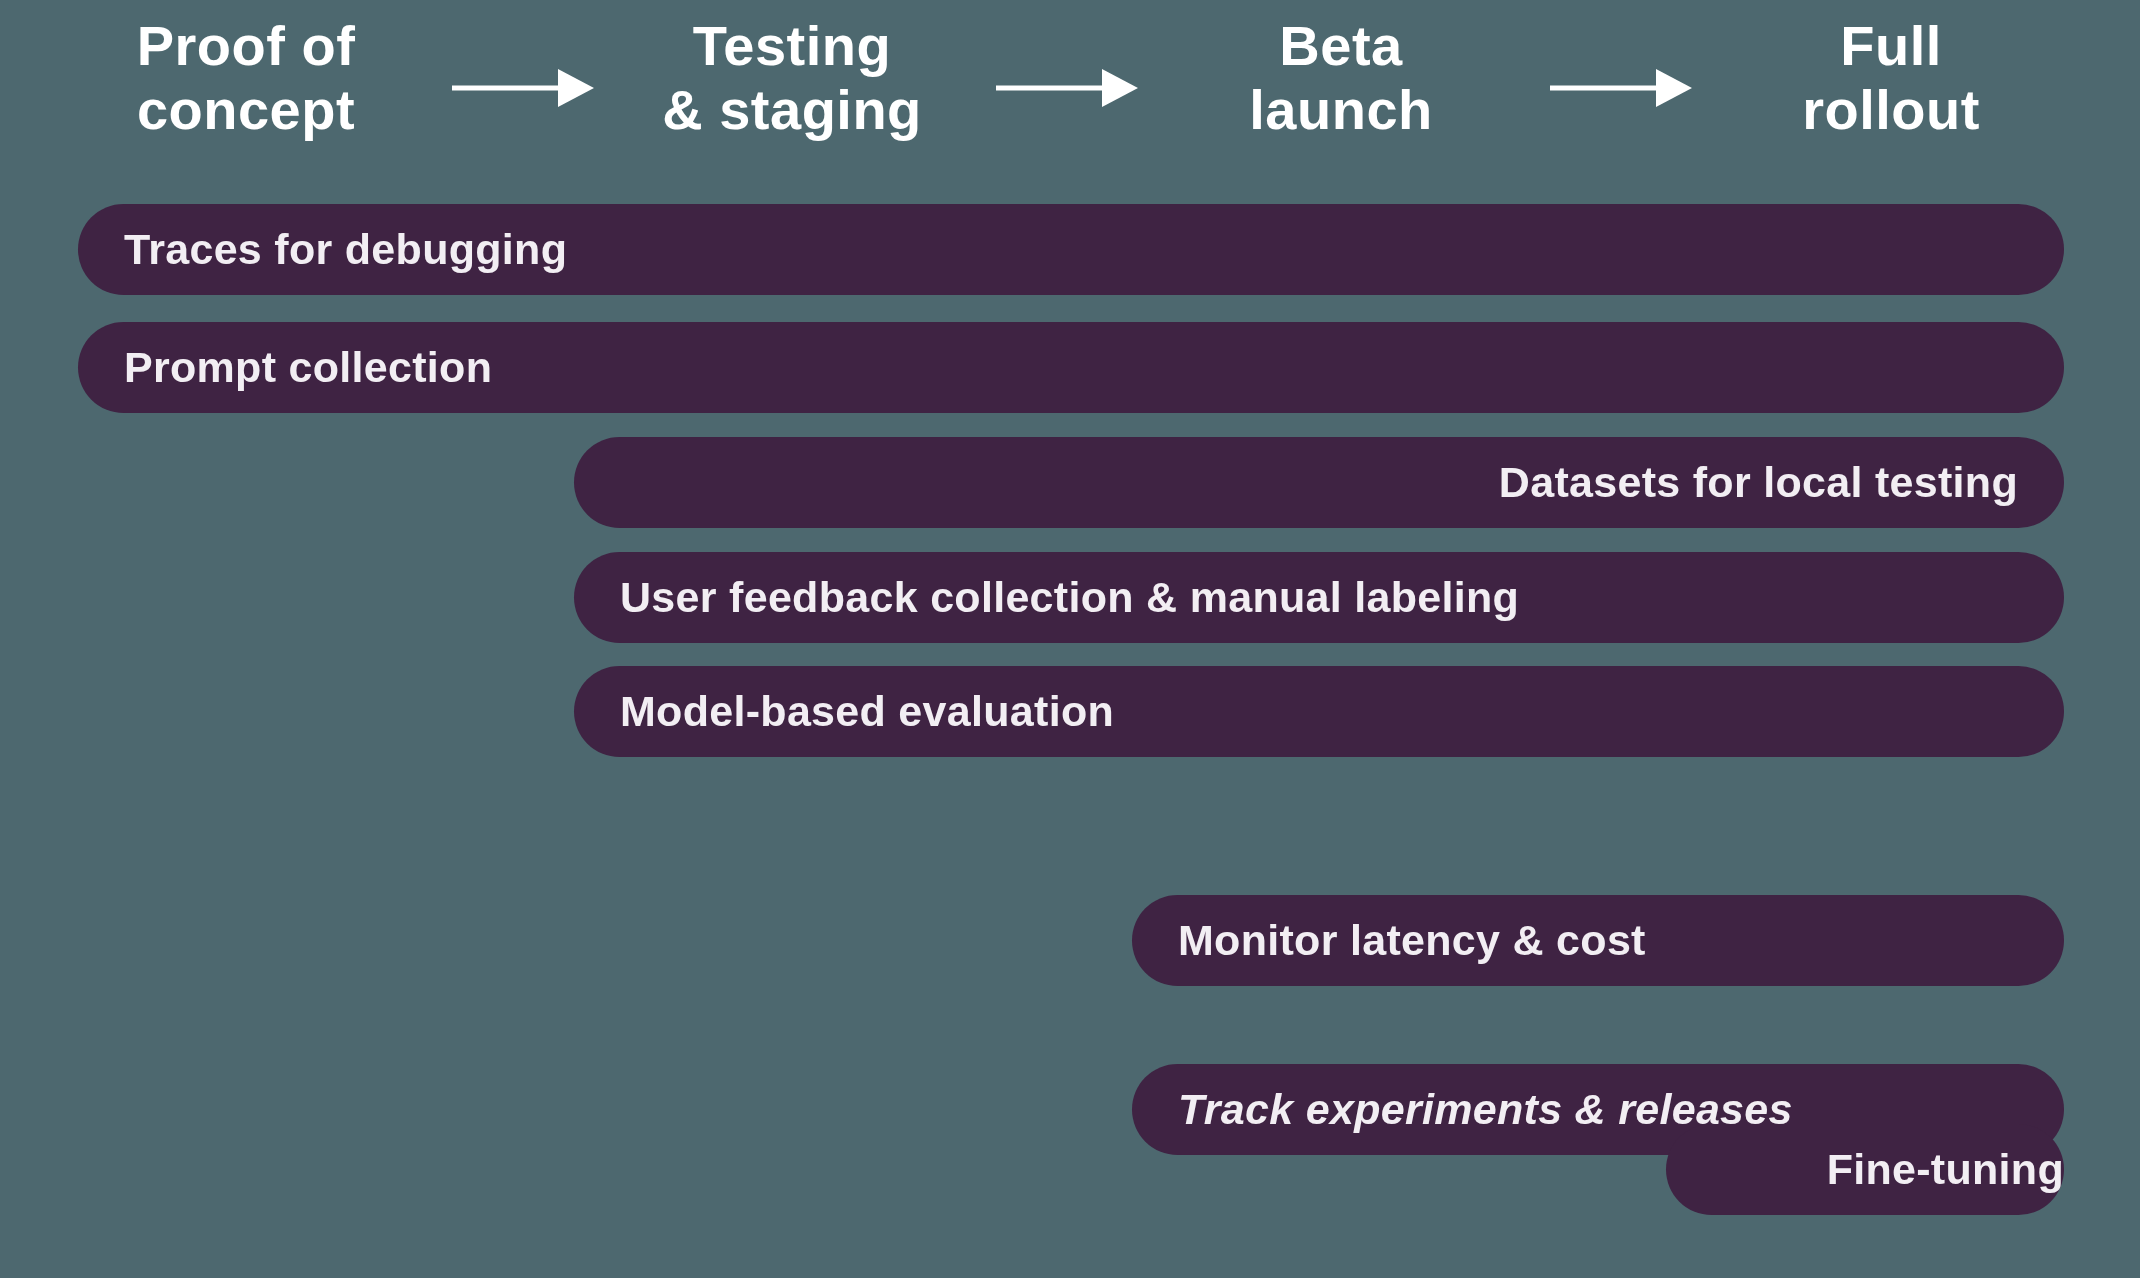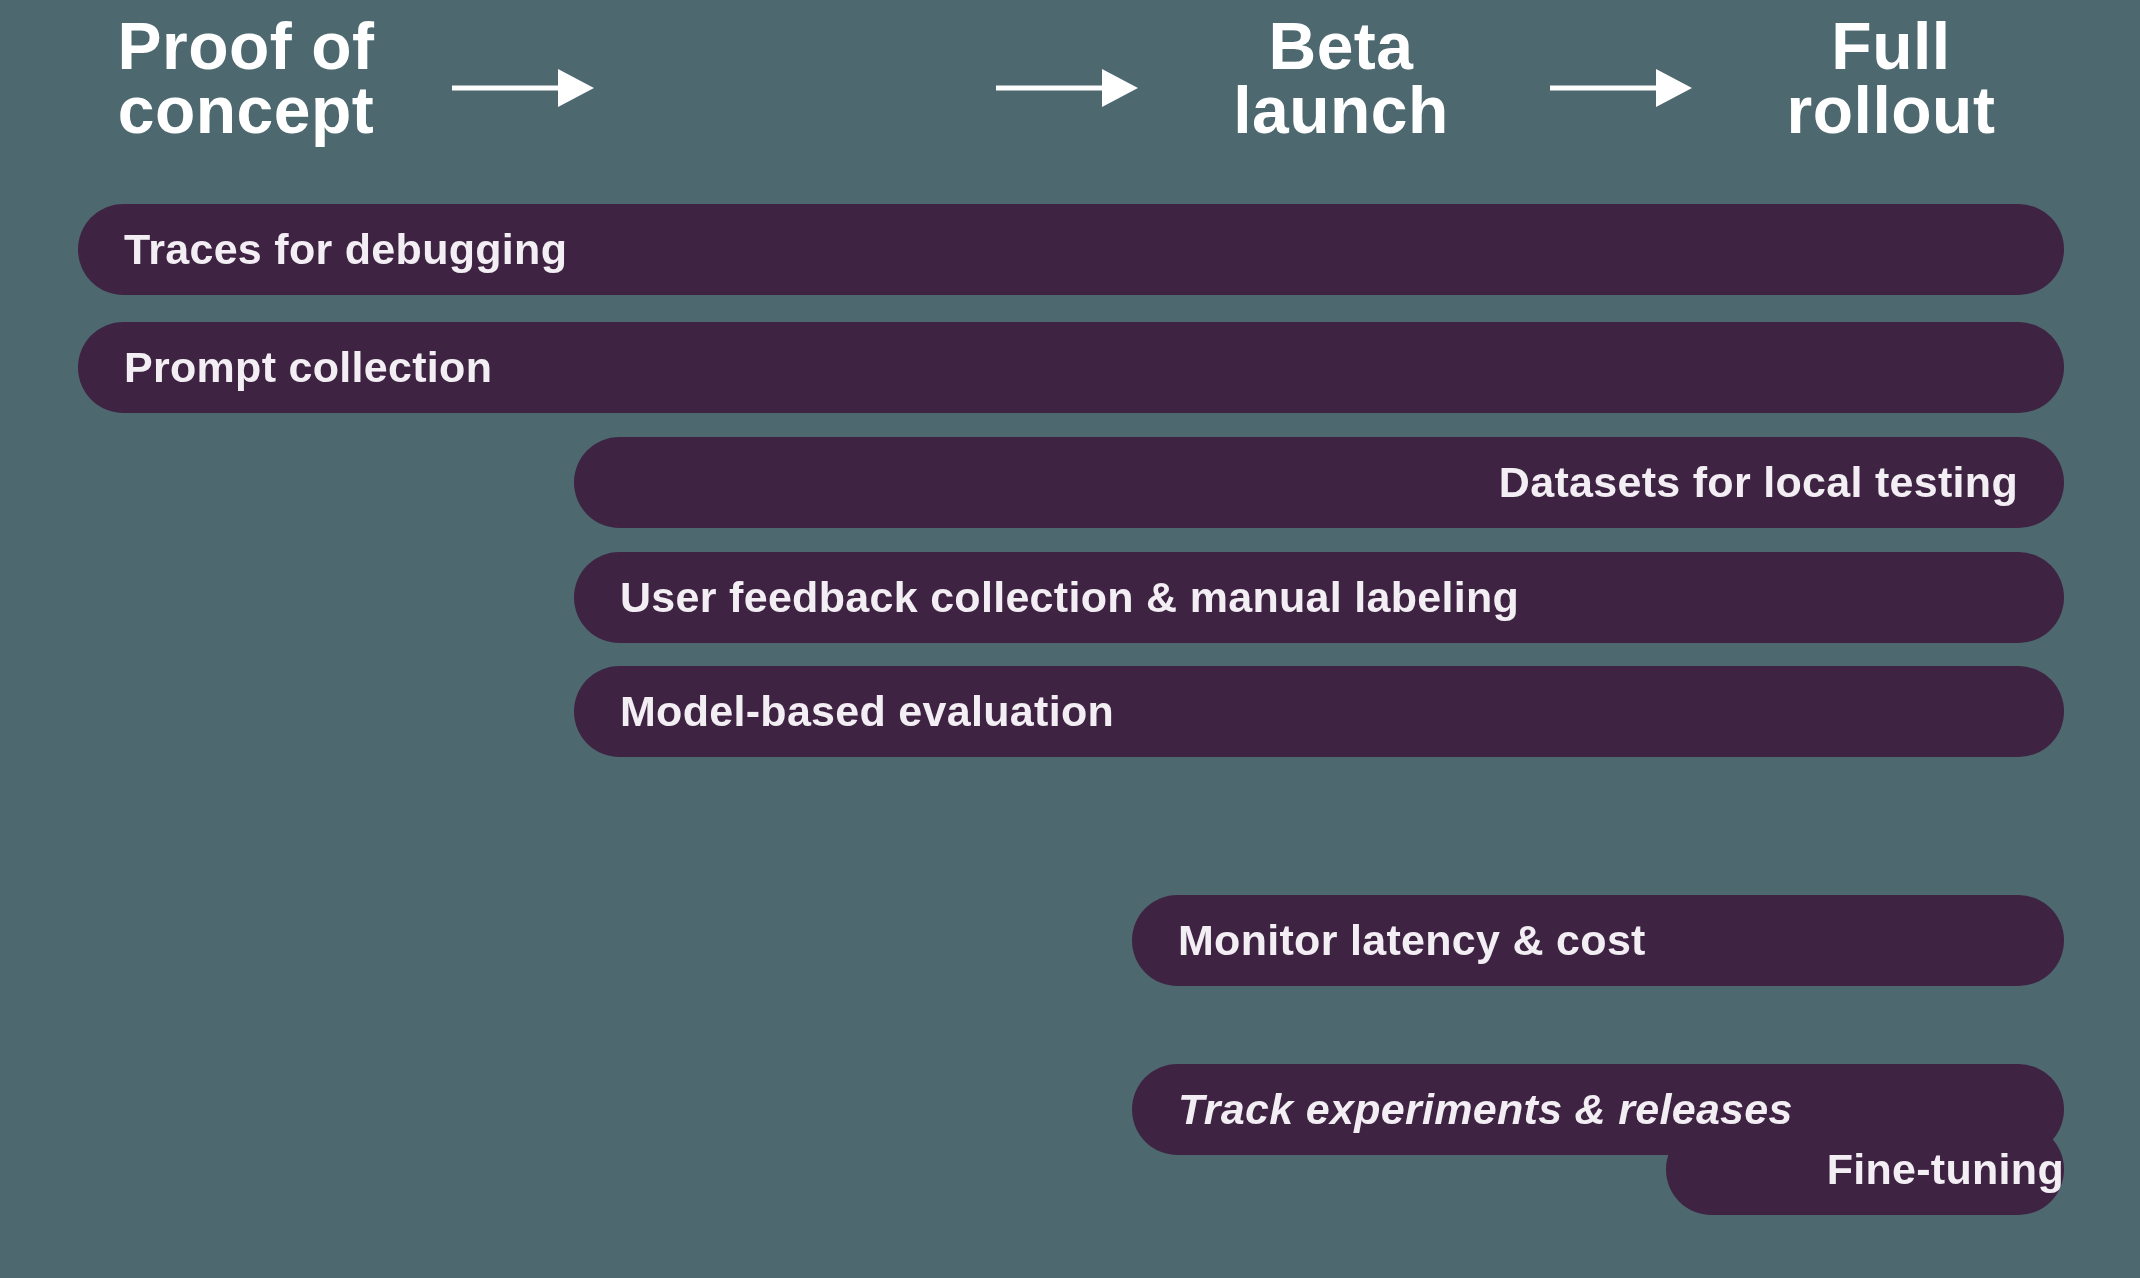--- a/index.html
+++ b/index.html
@@ -20,21 +20,21 @@
     position: relative;
     width: 2140px;
     height: 1278px;
     background: var(--background);
   }
   .phase-header {
     position: absolute;
     top: 14px;
     width: 440px;
     text-align: center;
-    font-size: 66px;
+    font-size: 56px;
     font-weight: 700;
     line-height: 64px;
     color: var(--headerText);
     white-space: pre-line;
     letter-spacing: 0.5px;
   }
   .arrow {
     position: absolute;
     top: 66px;
     width: 145px;
@@ -57,20 +57,22 @@
   }
   .bar.center { justify-content: flex-end; padding: 0; }
 </style>
 </head>
 <body>
 
 <div class="canvas">
 
   <div class="phase-header" style="left:26px;">Proof of
 concept</div>
+  <div class="phase-header" style="left:572px;">Testing
+&amp; staging</div>
   <div class="phase-header" style="left:1121px;">Beta
 launch</div>
   <div class="phase-header" style="left:1671px;">Full
 rollout</div>
 
   <svg class="arrow" style="left:450px;" viewBox="0 0 145 44" aria-hidden="true">
     <line x1="2" y1="22" x2="112" y2="22" stroke="currentColor" stroke-width="5"></line>
     <path d="M108 3 L144 22 L108 41 Z" fill="currentColor"></path>
   </svg>
   <svg class="arrow" style="left:994px;" viewBox="0 0 145 44" aria-hidden="true">

